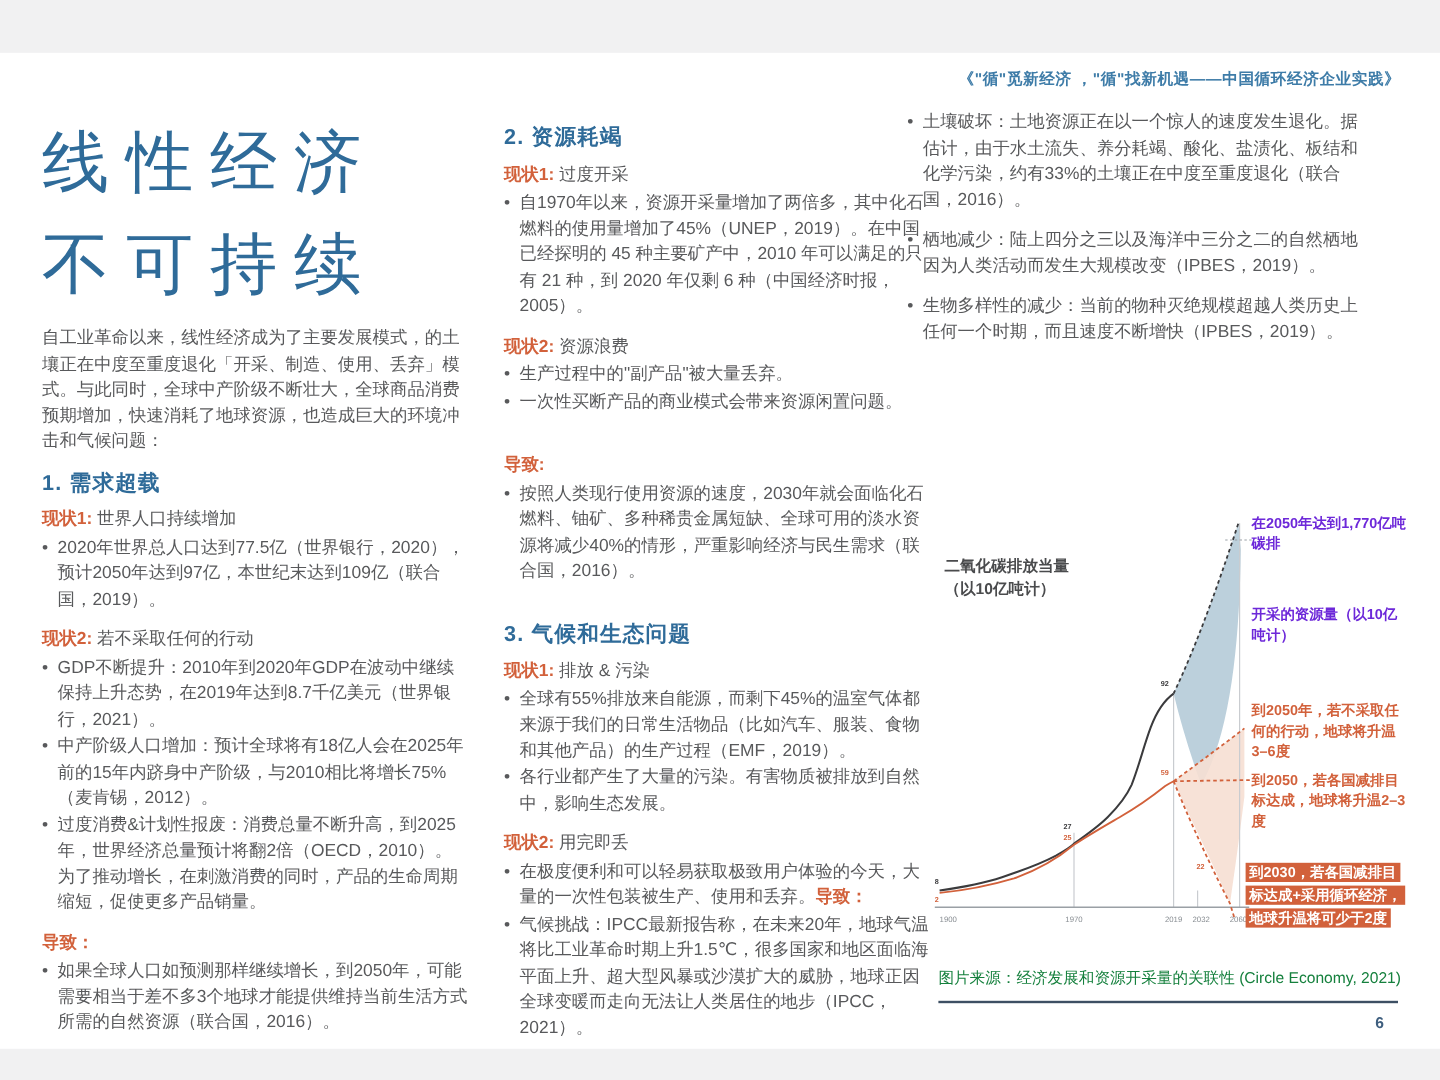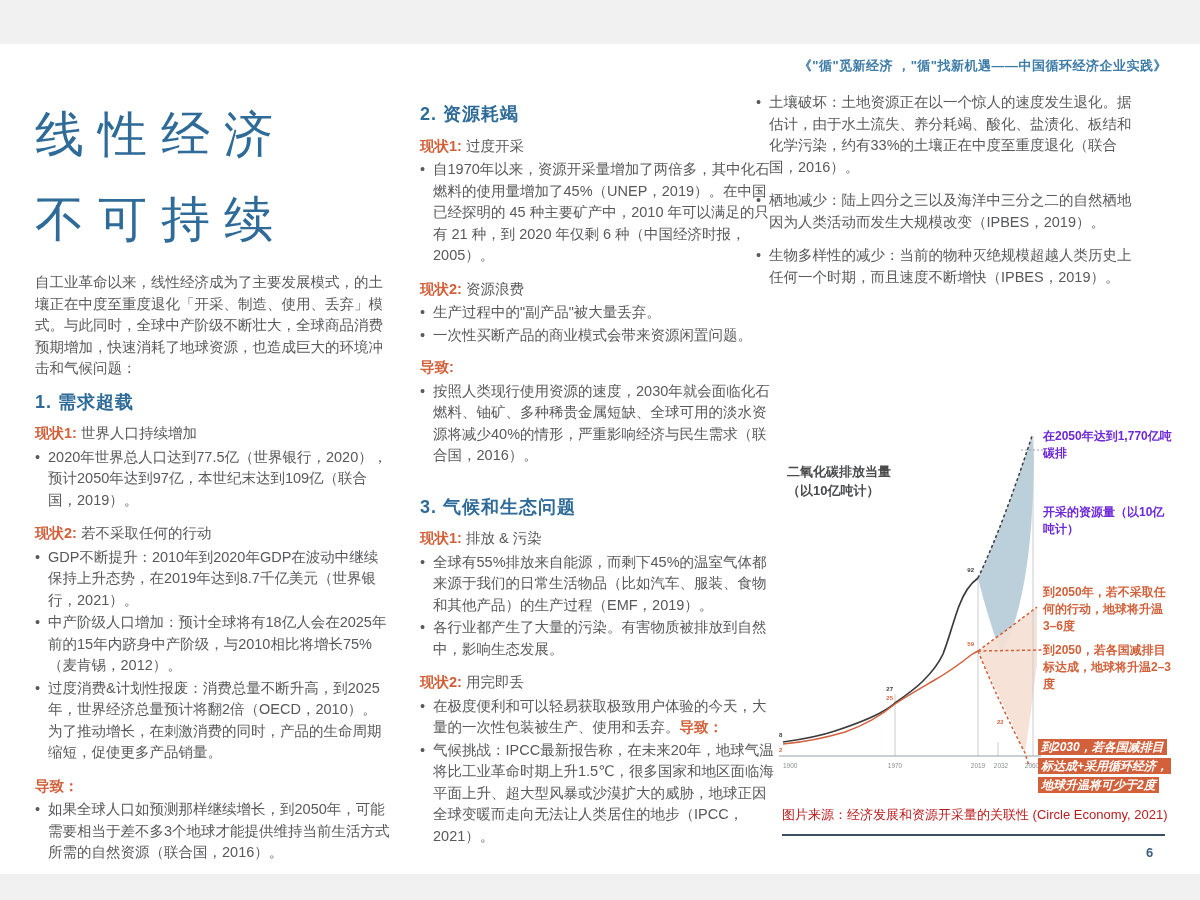--- a/index.html
+++ b/index.html
@@ -14,54 +14,54 @@
 
   .hdr { position:absolute; top:57px; font-size:13px; font-weight:bold; letter-spacing:.5px; }
   .hdr-left { left:35px; color:#3a4a5c; }
   .hdr-right { right:33px; color:#3e7ca8; }
 
   .col { position:absolute; top:92px; font-size:14.5px; line-height:21.5px; }
   .col-left { left:35px; width:356px; }
   .col-mid  { left:420px; width:358px; }
   .col-right{ left:756px; width:378px; }
 
-  .big-title { font-size:49px; line-height:85px; letter-spacing:14px; color:#2f6b99; margin-bottom:10px; }
+  .big-title { font-size:56px; line-height:85px; letter-spacing:14px; color:#2f6b99; margin-bottom:10px; }
   .intro { margin-bottom:2px; }
 
   h2.sec { font-size:18px; color:#2f6b99; font-weight:bold; margin:12px 0 10px; letter-spacing:1px; }
   .col-mid h2.sec:first-child, .col-left h2.sec { margin-top:12px; }
   h2.sec.mt0 { margin-top:0; }
   h2.sec.mt-lg { margin-top:30px; }
 
   .status { margin-bottom:2px; }
   .olabel { color:#d2613b; font-weight:bold; margin-right:4px; }
   .lead { margin-top:12px; }
-  .lead.big-gap { margin-top:11px; }
+  .lead.big-gap { margin-top:32px; }
 
   ul.blist { list-style:none; margin-bottom:10px; }
   ul.blist li { position:relative; padding-left:13px; margin-bottom:1px; }
   ul.blist li::before { content:"•"; position:absolute; left:0; top:0; color:#58595b; }
   ul.blist.spaced li { margin-bottom:12px; }
 
   
   .figure { position:absolute; left:775px; top:418px; width:400px; height:392px; }
   .fig-ylabel { position:absolute; left:12px; top:44px; width:120px; font-size:13px; font-weight:bold; color:#4a4b4d; line-height:19px; }
   .fig-svg { position:absolute; left:0; top:8px; }
   .anno { position:absolute; left:268px; width:130px; font-size:12px; line-height:17px; font-weight:bold; }
   .anno.gray { color:#6d28d9; }
   .anno.orange { color:#d2613b; }
   .anno-top { top:10px; }
   .anno-res { top:86px; }
   .anno-noact { top:166px; }
   .anno-target { top:224px; }
-  .anno-box { top:320px; left:263px; width:137px;font-style:italic; }
+  .anno-box { top:300px; left:263px; width:137px; }
   .anno-box span { background:#d2613b; color:#fff; padding:1px 3px; line-height:19px;
     -webkit-box-decoration-break:clone; box-decoration-break:clone; }
 
-  .fig-caption { position:absolute; left:782px; top:806px; width:392px; font-size:13px; color:#b91c1c; }
+  .fig-caption { position:absolute; left:782px; top:806px; width:392px; font-size:13px; color:#15803d; }
   .bottom-rule { position:absolute; left:782px; top:834px; width:383px; height:2px; background:#3d4f63; }
   .page-num { position:absolute; left:1146px; top:845px; font-size:13px; font-weight:bold; color:#3e5e7e; }
 </style>
 </head>
 <body>
 
 <div class="canvas">
   <div class="band top"></div>
   <div class="band bottom"></div>
 

